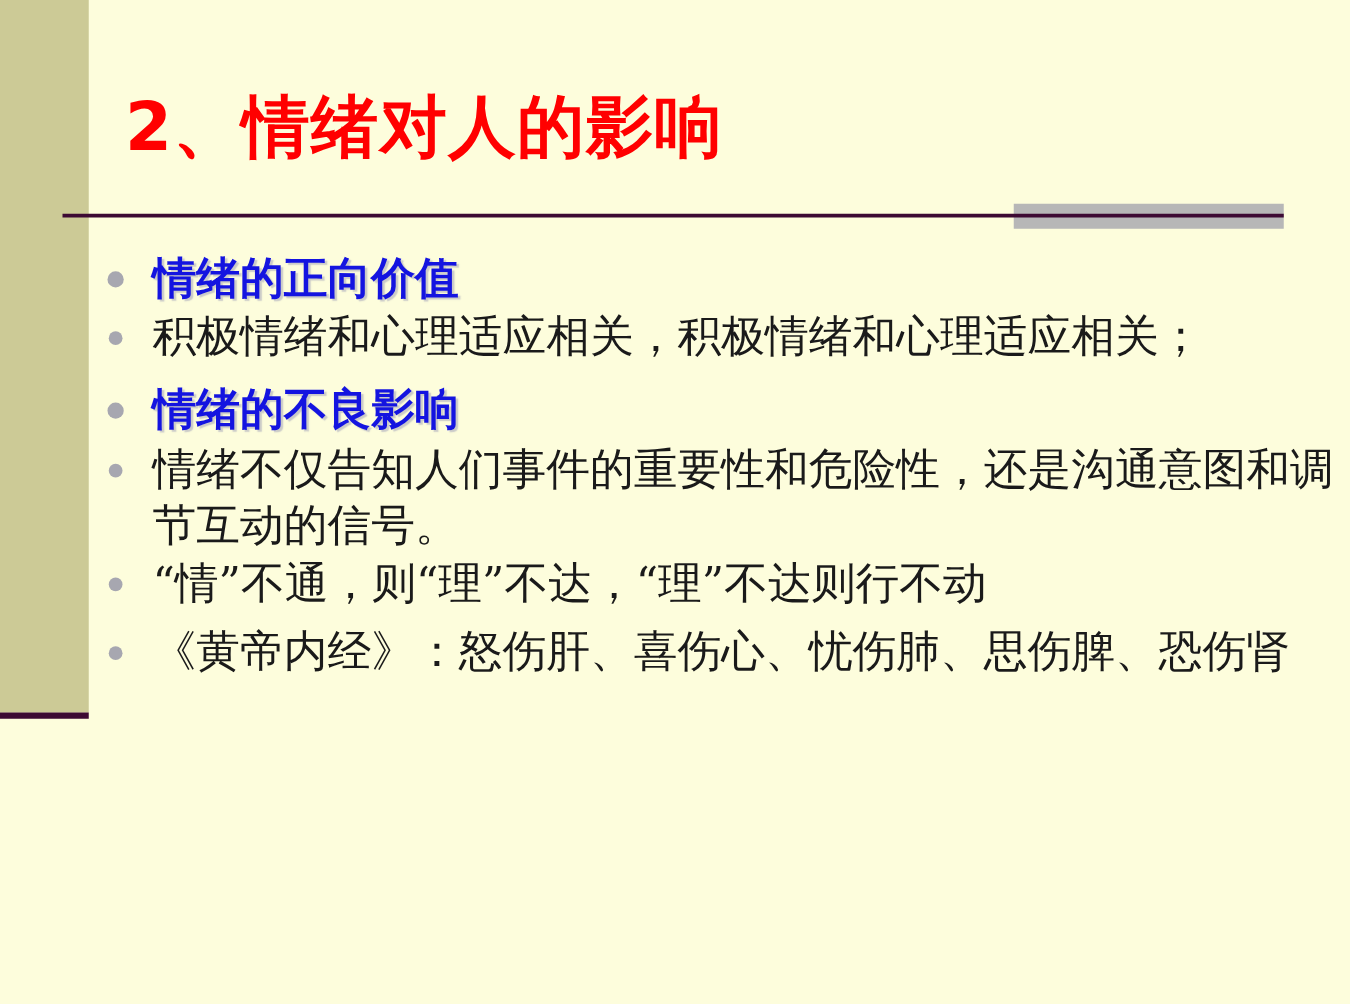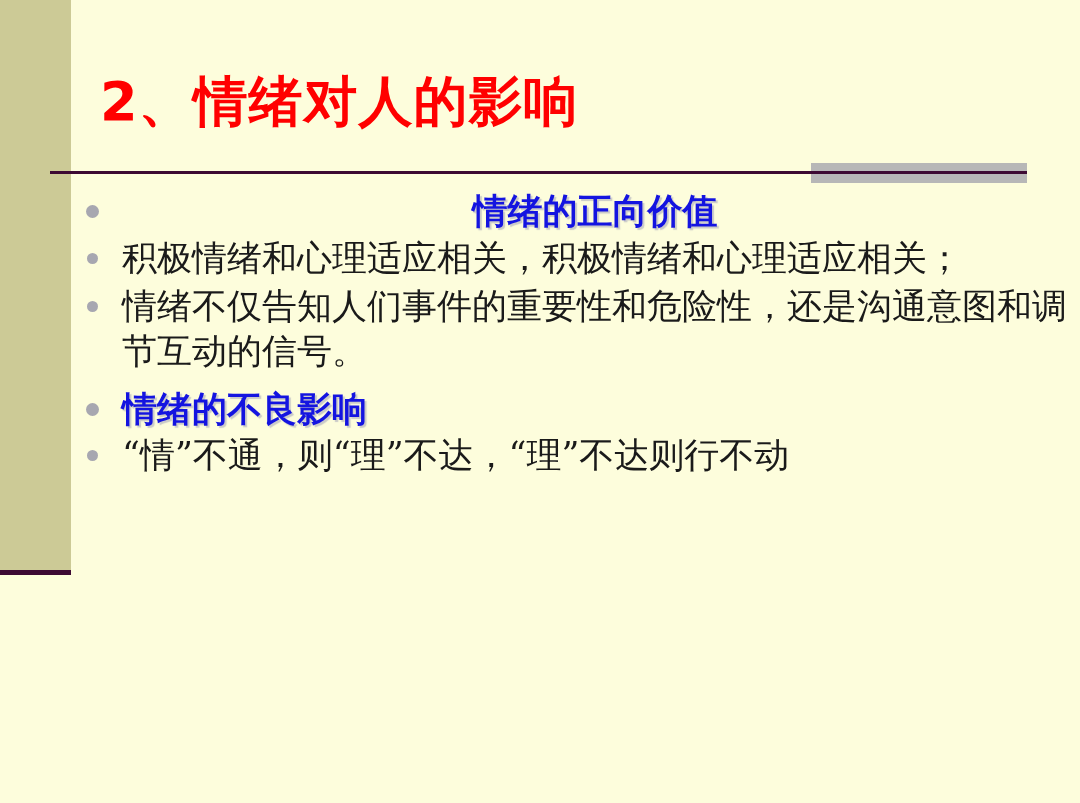--- a/index.html
+++ b/index.html
@@ -123,21 +123,21 @@
   .row-body .bullet-text {
     color: #1a1a1a;
     font-family: "DejaVu Serif", "Liberation Serif", serif;
     font-weight: normal;
     font-size: 35px;
     line-height: 45px;
   }
   .row-body .bullet-dot { top: 17px; }
 
   
-  #row-0 { margin-top: 0px; text-align: center; }
+  #row-0 { margin-top: 12px; }
   #row-1 { margin-top: 2px; }
   #row-2 { margin-top: 3px; }
   #row-3 { margin-top: 12px; }
   #row-4 { margin-top: 1px; }
   #row-5 { margin-top: 10px; }
 </style>
 </head>
 <body>
 
 <div id="slide">
@@ -155,30 +155,34 @@
     <div class="bullet-row row-heading" id="row-0">
       <span class="bullet-dot"></span>
       <span class="bullet-text">情绪的正向价值</span>
     </div>
 
     <div class="bullet-row row-body" id="row-1">
       <span class="bullet-dot small"></span>
       <span class="bullet-text">积极情绪和心理适应相关，积极情绪和心理适应相关；</span>
     </div>
 
+    <div class="bullet-row row-heading" id="row-3">
+      <span class="bullet-dot"></span>
+      <span class="bullet-text">情绪的不良影响</span>
+    </div>
+
     <div class="bullet-row row-body" id="row-2">
       <span class="bullet-dot small"></span>
       <span class="bullet-text">情绪不仅告知人们事件的重要性和危险性，还是沟通意图和调节互动的信号。</span>
-    </div>
-
-    <div class="bullet-row row-heading" id="row-3">
-      <span class="bullet-dot"></span>
-      <span class="bullet-text">情绪的不良影响</span>
     </div>
 
     <div class="bullet-row row-body" id="row-4">
       <span class="bullet-dot small"></span>
       <span class="bullet-text">“情”不通，则“理”不达，“理”不达则行不动</span>
     </div>
 
+    <div class="bullet-row row-body" id="row-5">
+      <span class="bullet-dot small"></span>
+      <span class="bullet-text">《黄帝内经》：怒伤肝、喜伤心、忧伤肺、思伤脾、恐伤肾</span>
+    </div>
 
   </div>
 </div>
 
 </body></html>

